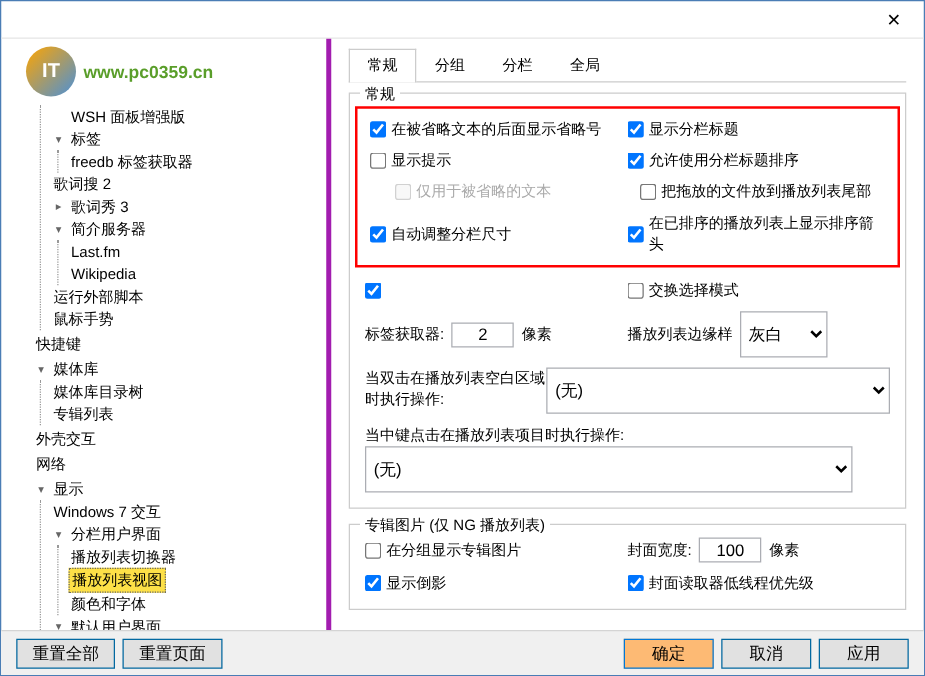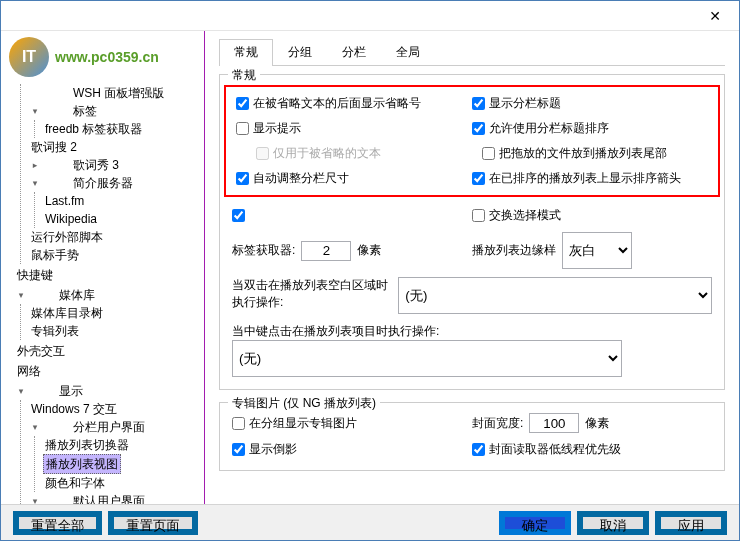--- a/index.html
+++ b/index.html
@@ -1,55 +1,55 @@
 <!DOCTYPE html>
 <html><head>
 <meta charset="utf-8">
 <style>
 * { box-sizing: border-box; margin: 0; padding: 0; }
 body { font-family: "Microsoft YaHei", Tahoma, sans-serif; font-size: 12px; background: #fff; }
 .window { width: 740px; height: 541px; border: 1px solid #4a7db5; position: relative; }
 .titlebar { height: 30px; display: flex; align-items: center; justify-content: flex-end; padding-right: 4px; border-bottom: 1px solid #e5e5e5; }
 .close-btn { width: 40px; height: 24px; display: flex; align-items: center; justify-content: center; font-size: 14px; cursor: pointer; }
 .content { display: flex; height: 474px; }
-.sidebar { width: 204px; border-right: 1px solid #a21caf; overflow-y: auto; padding: 4px 4px; }
+.sidebar { width: 264px; border-right: 4px solid #a21caf; overflow-y: auto; padding: 4px 16px; }
 .sidebar::-webkit-scrollbar { width: 16px; }
 .sidebar::-webkit-scrollbar-track { background: #f0f0f0; }
 .sidebar::-webkit-scrollbar-thumb { background: #c0c0c0; border: 1px solid #a0a0a0; }
 .logo { width: 200px; height: 40px; margin: 2px 4px 6px; display: flex; align-items: center; font-size: 14px; color: #5a9e2a; font-weight: bold; }
 .logo-icon { width: 40px; height: 40px; border-radius: 50%; background: linear-gradient(135deg, #ffa500, #4a90d9); margin-right: 6px; display: flex; align-items: center; justify-content: center; color: #fff; font-size: 16px; }
 .tree { list-style: none; padding-left: 10px; }
 .tree li { line-height: 18px; padding: 1px 0; }
-.tree-item { display: flex; align-items: center; cursor: pointer; gap: 28px; }
+.tree-item { display: flex; align-items: center; cursor: pointer; }
 .expander { width: 12px; height: 12px; display: inline-flex; align-items: center; justify-content: center; margin-right: 2px; font-size: 9px; color: #666; }
 .dotted { border-left: 1px dotted #999; margin-left: 5px; padding-left: 8px; }
 .tree-label { padding: 0 2px; }
-.selected { background: #c4b5fd; border: 1px dotted #666; }
+.selected { background: #fde047; border: 1px dotted #666; }
 .main { flex: 1; padding: 8px 14px; position: relative; overflow: hidden; }
 .tabs { display: flex; border-bottom: 1px solid #ccc; margin-bottom: 8px; }
 .tab { padding: 4px 14px; border: 1px solid transparent; border-bottom: none; cursor: pointer; }
 .tab.active { border-color: #ccc; background: #fff; margin-bottom: -1px; }
 .fieldset { border: 1px solid #ccc; padding: 10px 12px 12px; margin-bottom: 12px; position: relative; }
 .fieldset-label { position: absolute; top: -8px; left: 8px; background: #fff; padding: 0 4px; }
 .redbox { border: 2px solid #f00; padding: 8px 10px; margin: 0 -8px 10px; }
 .row { display: flex; align-items: center; margin-bottom: 8px; }
 .col { flex: 1; display: flex; align-items: center; }
 .checkbox { margin-right: 4px; width: 13px; height: 13px; }
 .disabled { color: #aaa; }
 .indent { margin-left: 20px; }
 .num-input { width: 50px; height: 20px; border: 1px solid #abadb3; padding: 0 4px; text-align: center; }
 .select { height: 37px; border: 1px solid #abadb3; padding: 0 2px; background: #fff; }
 .wide-select { width: 390px; }
 .label-before { margin-right: 6px; }
 .label-after { margin-left: 6px; margin-right: 12px; }
 .footer { position: absolute; bottom: 0; left: 0; right: 0; height: 36px; border-top: 1px solid #d4d4d4; display: flex; align-items: center; padding: 0 12px; background: #f0f0f0; }
 .footer-left { display: flex; gap: 6px; }
 .footer-right { margin-left: auto; display: flex; gap: 6px; }
-.btn { min-width: 72px; height: 24px; border: 6px solid #0369a1; background: #e1e1e1; cursor: pointer; padding: 0 12px; }
-.btn.primary { border-color: #0078d7; background: #1d4ed8; }
+.btn { min-width: 72px; height: 24px; border: 1px solid #0369a1; background: #e1e1e1; cursor: pointer; padding: 0 12px; }
+.btn.primary { border-color: #0078d7; background: #fdba74; }
 </style>
 </head>
 <body>
 
 <div class="window">
   <div class="titlebar">
     <div class="close-btn">✕</div>
   </div>
   <div class="content">
     <div class="sidebar">

